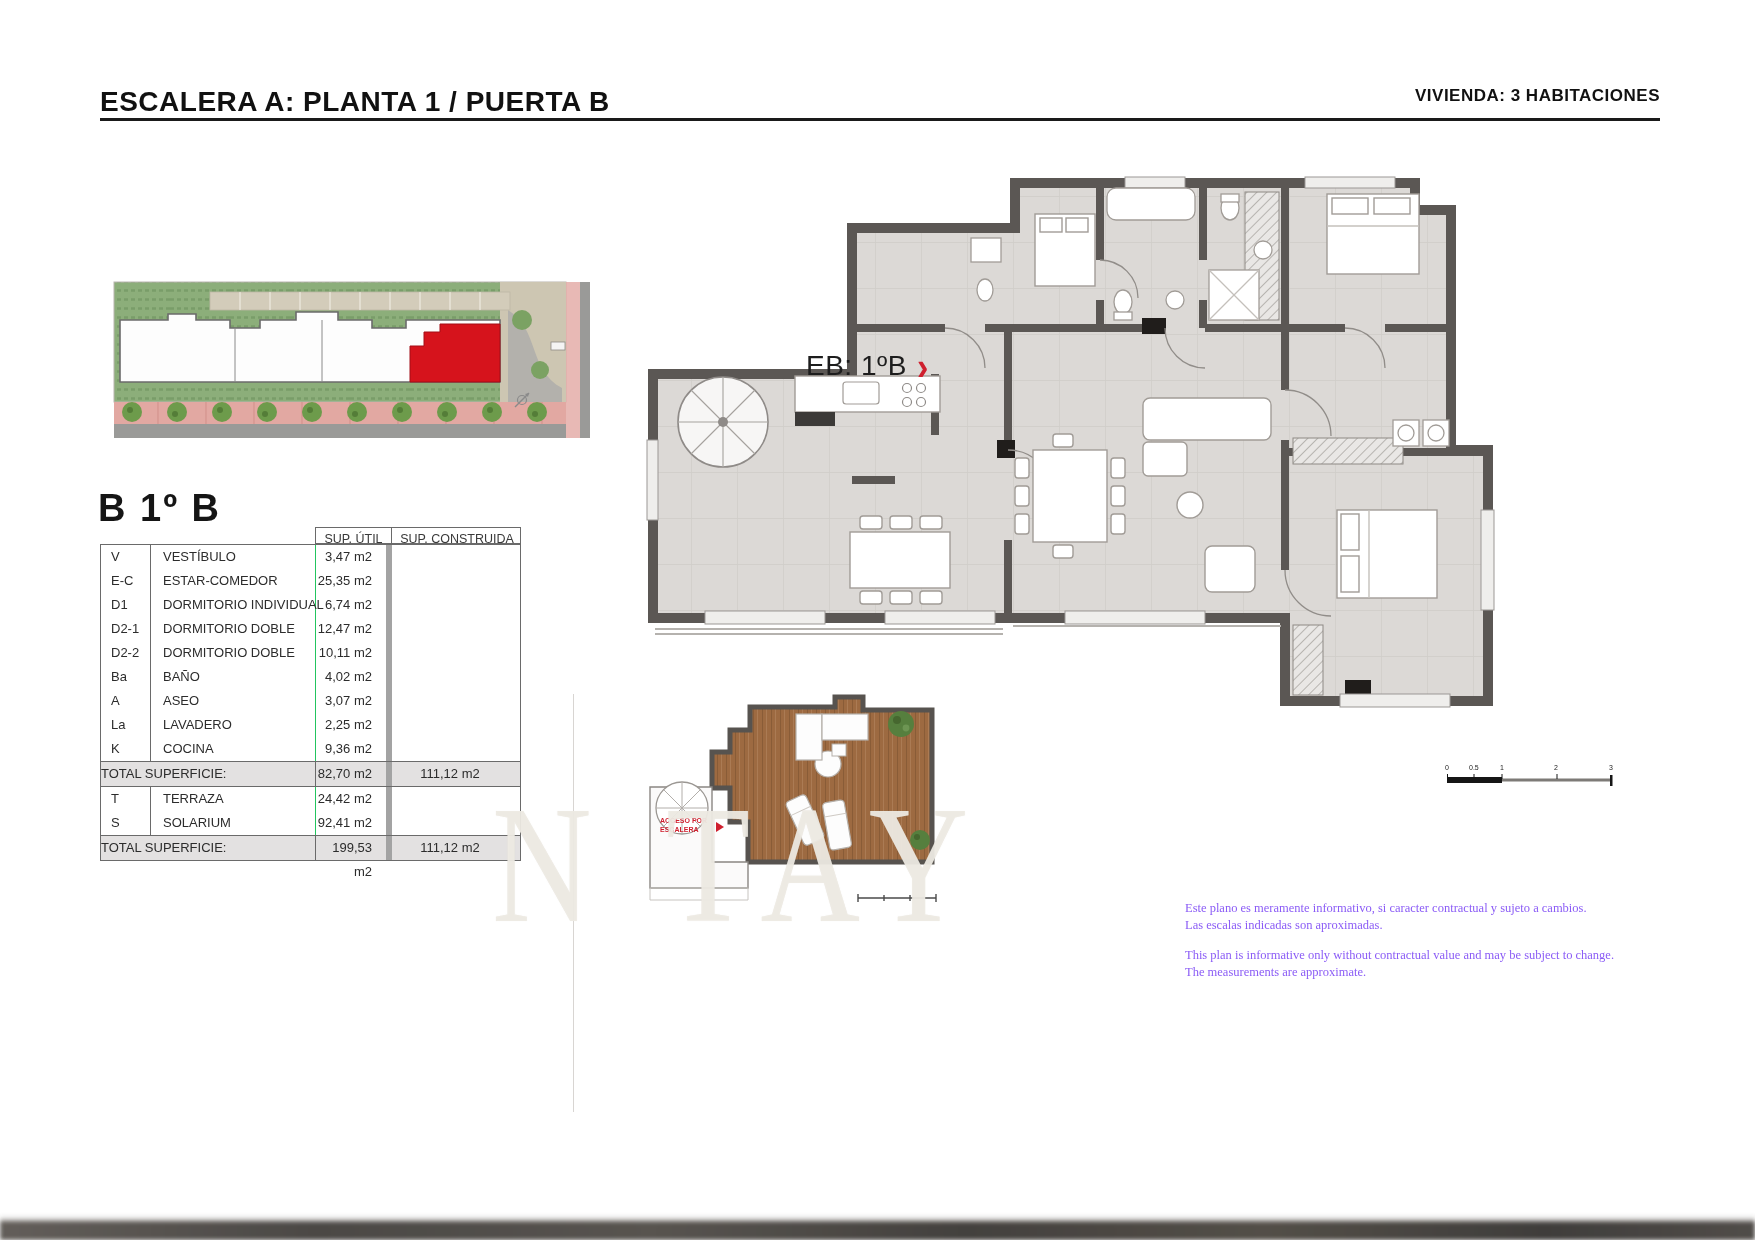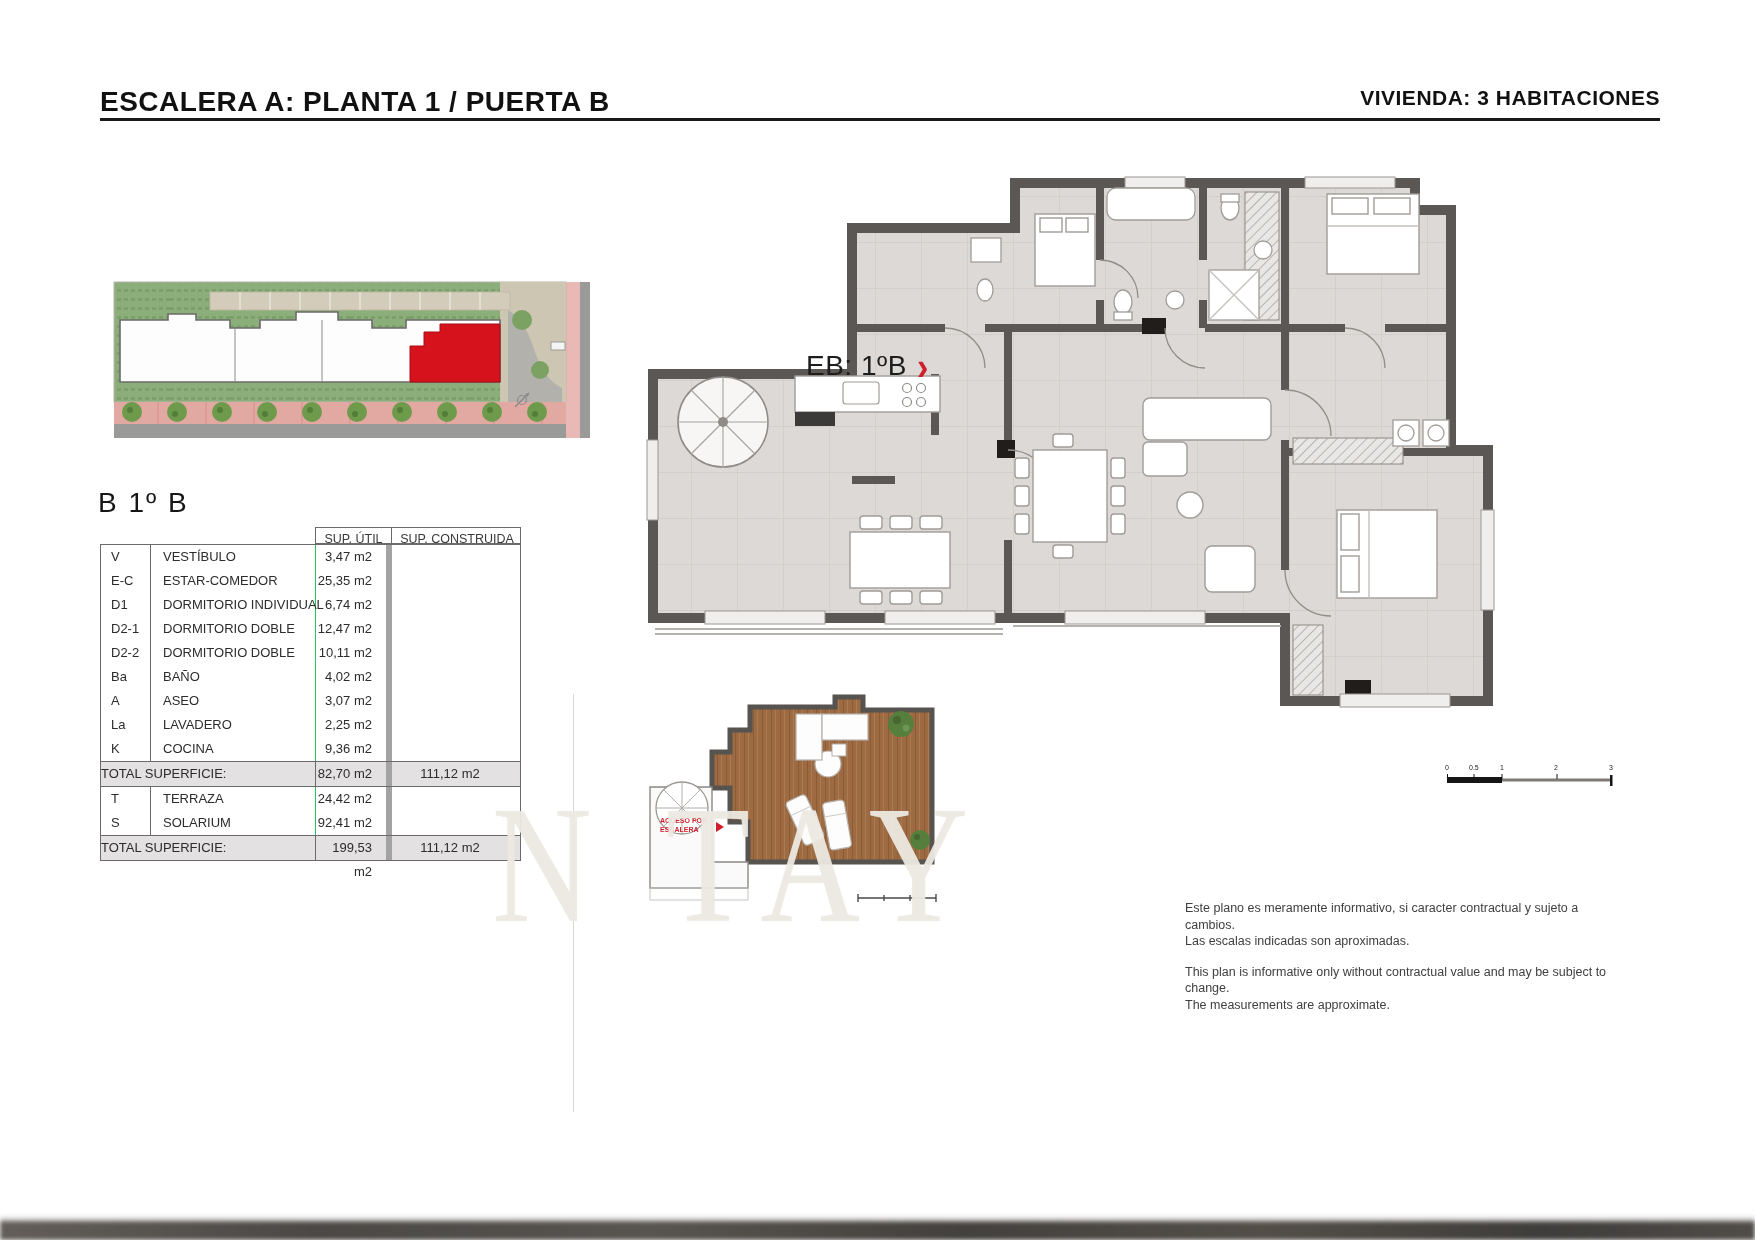--- a/index.html
+++ b/index.html
@@ -2,25 +2,25 @@
 <html><head>
 <meta charset="utf-8">
 <style>
   * { margin:0; padding:0; box-sizing:border-box; }
   html,body { background:#ffffff; }
   body { font-family:"Liberation Sans", sans-serif; color:#1c1c1c; }
   .page { position:relative; width:1755px; height:1240px; background:#ffffff; overflow:hidden; }
 
   
   .hdr-left  { position:absolute; left:100px; top:86px; font-size:28px; font-weight:bold; letter-spacing:.5px; color:#111; }
-  .hdr-right { position:absolute; right:95px; top:86px; font-size:21px; font-weight:bold; letter-spacing:.5px; color:#111; }
+  .hdr-right { position:absolute; right:95px; top:86px; font-size:17px; font-weight:bold; letter-spacing:.5px; color:#111; }
   .hdr-rule  { position:absolute; left:100px; top:118px; width:1560px; height:3px; background:#1a1a1a; }
 
   
-  .unit-title { position:absolute; left:98px; top:487px; font-size:28px; font-weight:normal; letter-spacing:2px; color:#151515; }
+  .unit-title { position:absolute; left:98px; top:487px; font-size:38px; font-weight:bold; letter-spacing:2px; color:#151515; }
 
   
   .tbl { position:absolute; left:100px; top:527px; width:421px; font-size:13px; color:#2c2c2c; }
   .tbl .r { display:grid; grid-template-columns:50px 165px 76px 130px; align-items:center; }
   .tbl .thead { margin-left:215px; width:206px; height:17px; border:1px solid #6a6a6a; display:grid; grid-template-columns:76px 130px; align-items:center; }
   .tbl .thead .th { text-align:center; border-right:1px solid #6a6a6a; height:100%; line-height:22px; white-space:nowrap; overflow:hidden; font-size:12.5px; color:#3a3a3a; }
   .tbl .thead .th:last-child { border-right:none; }
   .tbl .block { border:1px solid #6a6a6a; border-top:none; }
   .tbl .block.first { border-top:1px solid #6a6a6a; }
   .tbl .r > div { height:24px; line-height:24px; }
@@ -44,21 +44,21 @@
 
   
   .watermark { position:absolute; left:492px; top:768px; font-family:"Liberation Serif", serif; font-size:168px; font-weight:400; letter-spacing:26px; color:rgba(238,234,227,0.92); transform:scaleX(.82); transform-origin:left top; z-index:6; pointer-events:none; text-shadow:0 0 1px rgba(205,200,192,0.35); }
 
   
   .scalebar { position:absolute; left:1447px; top:764px; width:170px; height:26px; }
   .scalebar .tick-label { position:absolute; top:0; font-size:7px; color:#222; }
   .scalebar svg { position:absolute; left:0; top:10px; }
 
   
-  .disclaimer { position:absolute; left:1185px; top:900px; width:440px; font-size:12.5px; line-height:1.32; color:#404040; }
+  .disclaimer { position:absolute; left:1185px; top:900px; width:440px; font-size:12.5px; line-height:1.32; color:#8b5cf6;font-family:Liberation Serif, serif; }
   .disclaimer .para2 { margin-top:14px; }
 
   
   .bottom-band { position:absolute; left:0; top:1221px; width:1755px; height:19px;
     background:linear-gradient(90deg,#56514c 0%,#3c3936 18%,#4a4641 37%,#34312e 55%,#454039 72%,#2f2d2b 88%,#423e3a 100%);
     filter:blur(2.2px); opacity:.92; }
   .bottom-band::after { content:""; position:absolute; left:0; top:-6px; width:100%; height:8px;
     background:linear-gradient(180deg, rgba(255,255,255,0) 0%, rgba(120,115,110,.55) 100%); }
 </style>
 </head>

